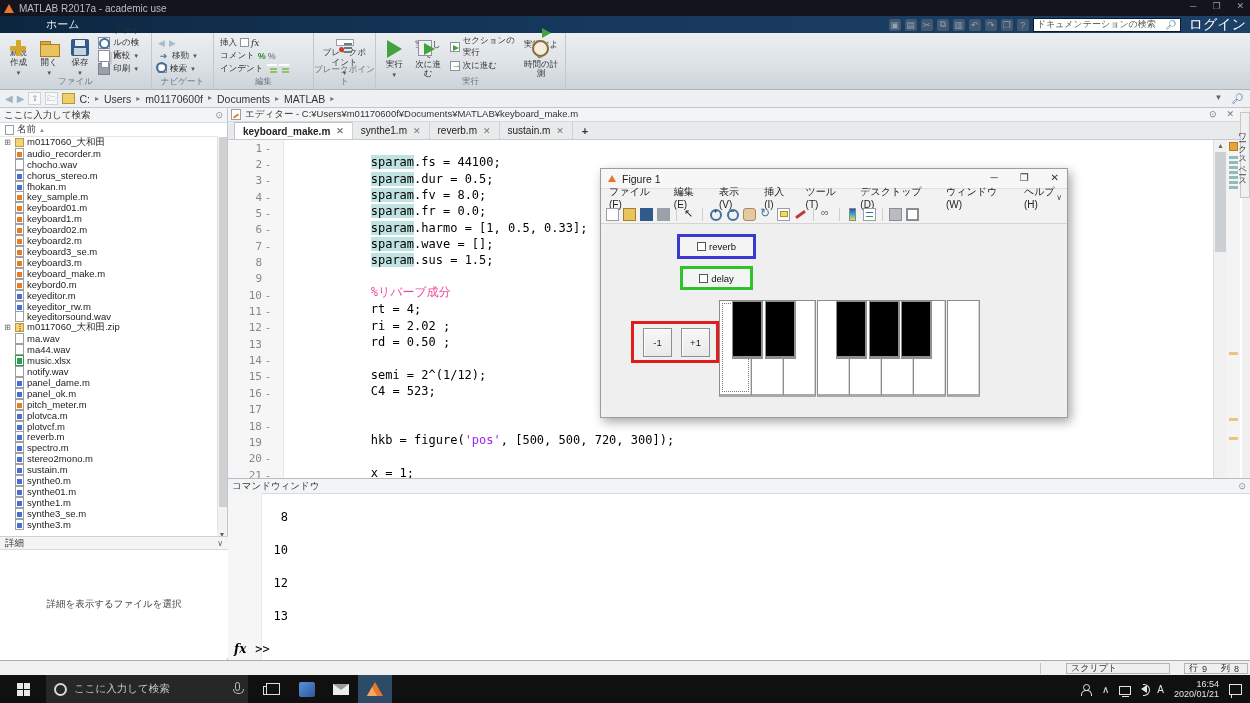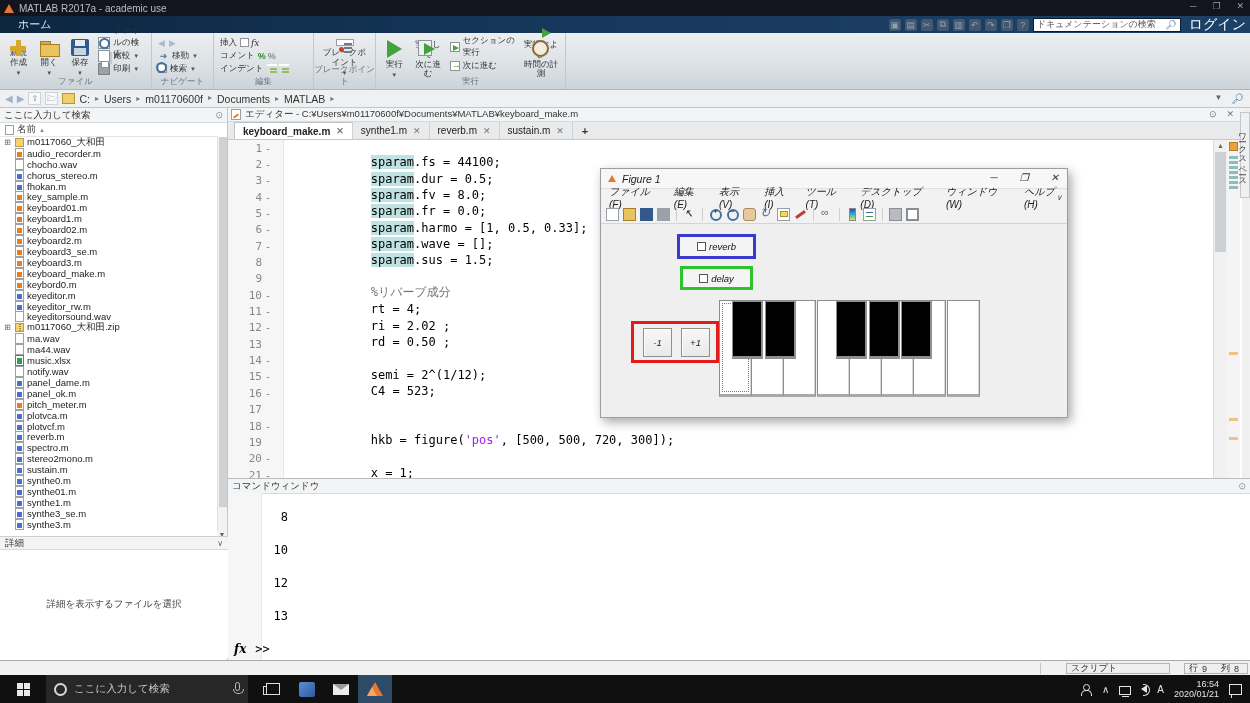--- a/index.html
+++ b/index.html
@@ -7,21 +7,21 @@
   body { font-family:"Liberation Sans",sans-serif; background:#888; }
   #stage { position:relative; width:1250px; height:703px; overflow:hidden; background:#f0f0f0; }
   .abs { position:absolute; }
 
   
   .titlebar { left:0; top:0; width:1250px; height:16px; background:#14141f; display:flex; align-items:center; color:#b9bec6; font-size:10px; padding-left:4px; gap:5px; }
   .ml-logo { width:0; height:0; border-left:5px solid transparent; border-right:5px solid transparent; border-bottom:9px solid #e8762d; }
   .wincontrols { position:absolute; right:6px; top:1px; display:flex; gap:16px; color:#9aa0ab; font-size:9px; }
 
   
-  .tabstrip { left:0; top:16px; width:1250px; height:17px; background:linear-gradient(90deg,#0c2640,#16385c 45%,#1d4166); display:flex; align-items:stretch; }
+  .tabstrip { left:0; top:16px; width:1250px; height:17px; background:linear-gradient(90deg,#0c2640,#16385c 45%,#1d4166); display:flex; align-items:stretch;padding-left:28px; }
   .rtab { color:#d8e2ec; font-size:11px; padding:1px 18px 0; display:flex; align-items:center; cursor:default; }
   .rtab.active { background:linear-gradient(#5c82a2,#3a6288); color:#fff; }
   .qat { position:absolute; right:4px; top:1px; height:15px; display:flex; align-items:center; gap:4px; }
   .qicon { width:12px; height:12px; border-radius:2px; background:#41596f; display:flex; align-items:center; justify-content:center; color:#8fa3b5; font-size:9px; }
   .docsearch { width:148px; height:14px; background:#fff; border:1px solid #0a1d30; font-size:9px; color:#555; display:flex; align-items:center; padding:0 3px; justify-content:space-between; }
   .docsearch .mag { color:#38628c; font-size:9px; }
   .login { color:#fff; font-size:14px; margin-left:4px; }
 
   
   .ribbon { left:0; top:33px; width:1250px; height:57px; background:linear-gradient(#ecefF1,#dde2e6 55%,#ccd3d9); border-bottom:1px solid #aeb6bd; display:flex; }
@@ -111,21 +111,21 @@
   .etab.active { background:#fff; font-weight:bold; border-top:1px solid #bfc3c6; border-left:1px solid #bfc3c6; }
   .etab .x { color:#777; font-size:9px; }
   .newtab { display:flex; align-items:center; padding:0 9px; font-size:11px; color:#333; font-weight:bold; }
   .code { position:absolute; left:0; top:32px; width:985px; height:338px; overflow:hidden; font-family:"DejaVu Sans Mono",monospace; }
   .gutterbg { position:absolute; left:0; top:0; width:56px; height:100%; background:#f6f6f6; border-right:1px solid #e8e8e8; }
   .cl { position:relative; height:16.35px; display:flex; align-items:center; }
   .ln { width:34px; text-align:right; color:#888; font-size:11px; flex:none; }
   .dash { width:12px; text-align:center; color:#888; font-size:11px; flex:none; }
   .ct { font-size:12px; color:#000; padding-left:10px; white-space:pre; }
   .ct .hl { background:#bfe2e2; }
-  .ct .comment { color:#737373; }
+  .ct .comment { color:#ec4899; }
   .ct .string { color:#a020f0; }
   
   .ed-scroll { left:1213px; top:140px; width:14px; height:338px; background:#f1f1f1; border-left:1px solid #ddd; }
   .ed-up { position:absolute; top:0; left:0; width:13px; height:11px; font-size:7px; color:#666; text-align:center; line-height:11px; }
   .ed-thumb { position:absolute; top:12px; left:1px; width:11px; height:100px; background:#ccd0d3; }
   .anno { left:1227px; top:140px; width:13px; height:338px; background:#f4f4f4; }
   .anno-sq { position:absolute; left:2px; top:2px; width:9px; height:9px; background:#e8a33c; border:1px solid #b87a1e; }
   .tick { position:absolute; left:2px; width:9px; height:3px; background:#8fbcbc; }
   .tick.or { background:#eec27f; }
   .ws-tab { left:1240px; top:112px; width:10px; height:86px; background:#f0f0f0; border:1px solid #c5c8cb; writing-mode:vertical-rl; font-size:8.5px; color:#333; text-align:center; letter-spacing:1px; }
@@ -136,21 +136,21 @@
   .cmd-gutter { position:absolute; left:0; top:14px; width:34px; height:168px; background:#f6f6f6; border-right:1px solid #e8e8e8; }
   .cmd-out { position:absolute; left:34px; top:14px; right:0; height:145px; overflow:hidden; font-family:"DejaVu Sans Mono",monospace; font-size:12px; color:#000; }
   .cmd-out .orow { height:33px; display:flex; align-items:center; }
   .cmd-out .orow span { display:inline-block; width:26px; text-align:right; }
   .olist { margin-top:-26px; }
   .prompt { position:absolute; left:6px; bottom:4px; display:flex; align-items:baseline; gap:9px; }
   .fx { font-family:"DejaVu Serif",serif; font-style:italic; font-size:12px; font-weight:bold; }
   .gg { font-family:"DejaVu Sans Mono",monospace; font-size:12px; }
 
   
-  .figwin { left:600px; top:168px; width:468px; height:250px; background:#f0f0f0; border:1px solid #9a9ea2; box-shadow:3px 4px 10px rgba(0,0,0,.35); z-index:10;font-style:italic; }
+  .figwin { left:600px; top:168px; width:468px; height:250px; background:#f0f0f0; border:1px solid #9a9ea2; box-shadow:3px 4px 10px rgba(0,0,0,.35); z-index:10; }
   .fig-title { height:20px; background:#f7f7f7; border-bottom:1px solid #e0e0e0; display:flex; align-items:center; gap:5px; padding-left:6px; font-size:10.5px; color:#222; }
   .fig-ctrl { position:absolute; right:8px; top:3px; display:flex; gap:22px; color:#333; font-size:10px; }
   .fig-menu { height:17px; display:flex; align-items:center; gap:13px; padding-left:8px; font-size:10px; color:#222; background:#f2f2f2; }
   .fig-menu .ovf { position:absolute; right:5px; color:#555; font-size:8px; }
   .fig-tools { height:18px; display:flex; align-items:center; gap:4px; padding-left:5px; background:#f2f2f2; border-bottom:1px solid #d4d4d4; }
   .ft { width:13px; height:13px; position:relative; flex:none; }
   .ft-sep { width:1px; height:13px; background:#cfcfcf; margin:0 2px; }
   .ft-new { background:#fff; border:1px solid #98a0a6; }
   .ft-open { background:#e9c45e; border:1px solid #a87f24; }
   .ft-save { background:#31598c; }

